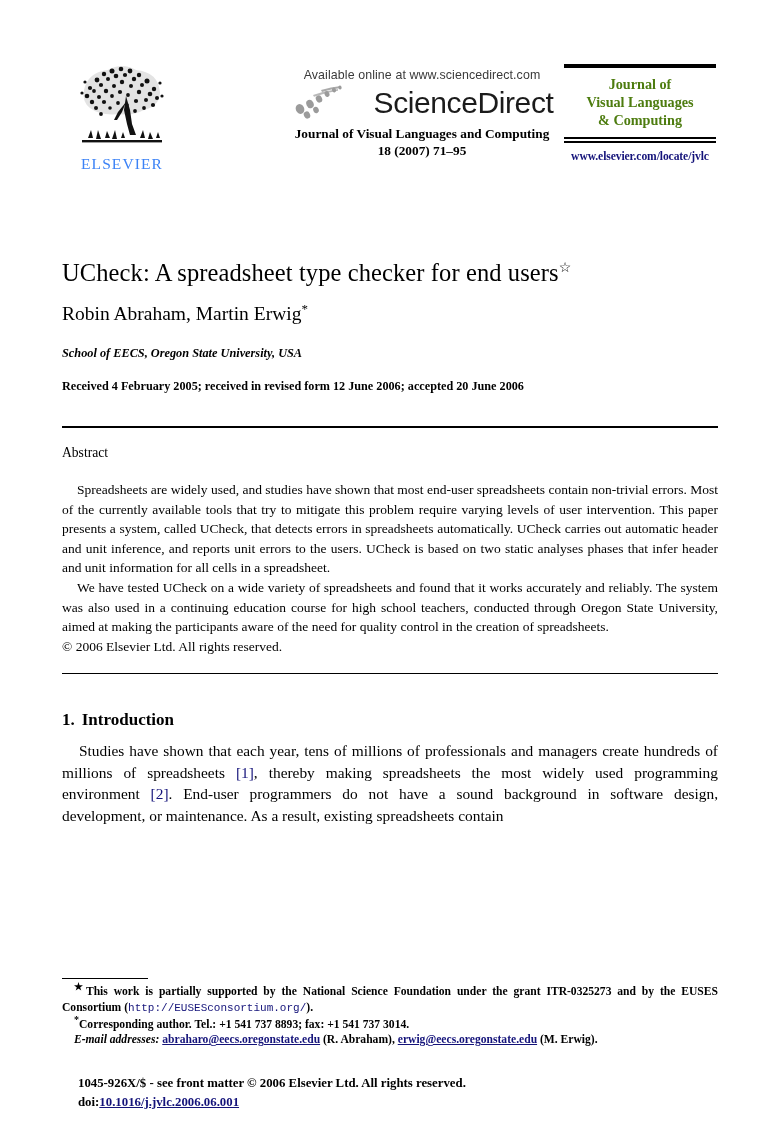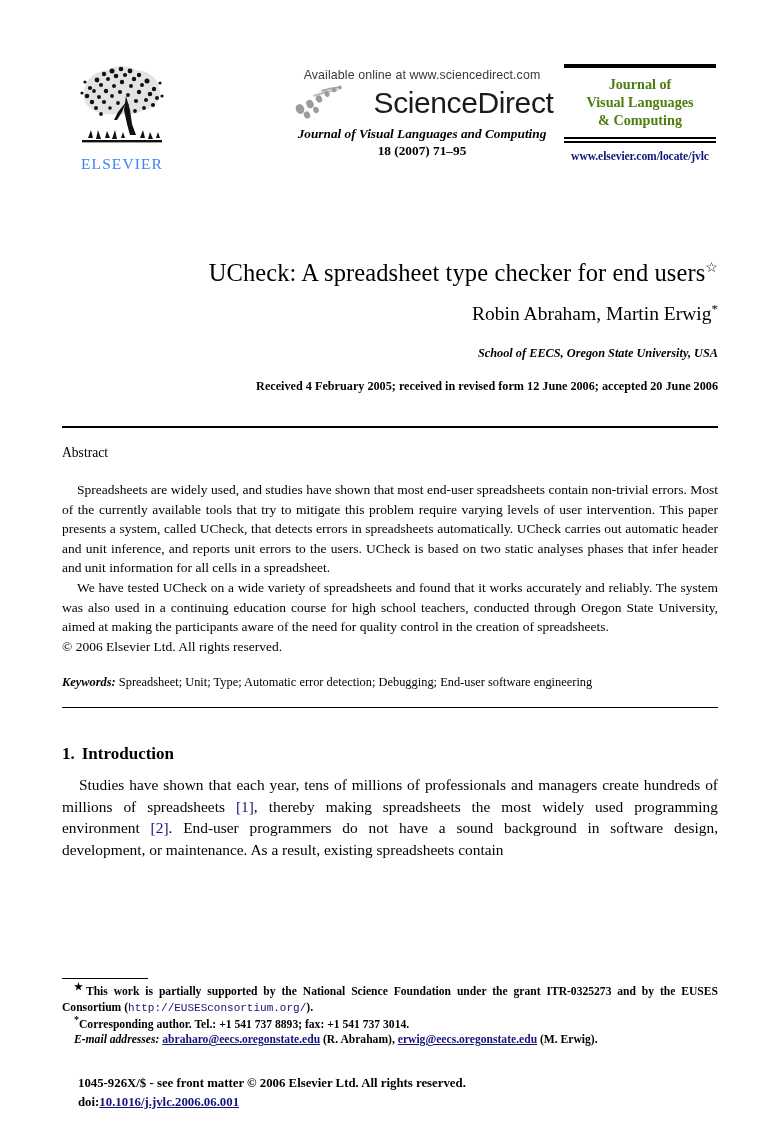--- a/index.html
+++ b/index.html
@@ -71,21 +71,20 @@
     font-size: 30px;
     color: #1b1b1b;
     letter-spacing: -0.4px;
     margin-left: 4px;
   }
   .sd-journal {
     font-family: "Liberation Serif", serif;
     font-weight: bold;
     font-size: 13.3px;
     margin-top: 3px;
-    font-style: italic;
   }
   .sd-vol {
     font-family: "Liberation Serif", serif;
     font-weight: bold;
     font-size: 13.3px;
     margin-top: 1px;
   }
 
   .journal-box {
     position: absolute;
@@ -115,21 +114,21 @@
   .jb-url {
     margin-top: 7px;
     font-family: "Liberation Serif", serif;
     font-weight: bold;
     font-size: 11.6px;
     color: #14137a;
     letter-spacing: -0.1px;
   }
 
   
-  .title-block { margin-top: 66px; text-align: right; }
+  .title-block { margin-top: 66px; text-align: left; }
   .paper-title {
     font-family: "Liberation Serif", serif;
     font-size: 24.5px;
     font-weight: normal;
     line-height: 30px;
     margin: 0;
     letter-spacing: 0.1px;
   }
   .paper-title sup.star {
     font-size: 14px;
@@ -389,21 +388,20 @@
 
   <hr class="rule-heavy rule-abstract-top">
 
   <div class="abstract-wrap">
     <div class="abstract-head">Abstract</div>
     <div class="abstract-body">
       <p>Spreadsheets are widely used, and studies have shown that most end-user spreadsheets contain non-trivial errors. Most of the currently available tools that try to mitigate this problem require varying levels of user intervention. This paper presents a system, called UCheck, that detects errors in spreadsheets automatically. UCheck carries out automatic header and unit inference, and reports unit errors to the users. UCheck is based on two static analyses phases that infer header and unit information for all cells in a spreadsheet.</p>
       <p>We have tested UCheck on a wide variety of spreadsheets and found that it works accurately and reliably. The system was also used in a continuing education course for high school teachers, conducted through Oregon State University, aimed at making the participants aware of the need for quality control in the creation of spreadsheets.</p>
       <p class="noindent">© 2006 Elsevier Ltd. All rights reserved.</p>
     </div>
-    <div class="keywords"><i>Keywords:</i> <span>Spreadsheet; Unit; Type; Automatic error detection; Debugging; End-user software engineering</span></div>
   </div>
 
   <hr class="rule-thin rule-kw-bottom">
 
   <div class="section-head"><span class="num">1.</span><span>Introduction</span></div>
 
   <div class="body-text">
     <p><span>Studies have shown that each year, tens of millions of professionals and managers create hundreds of millions of spreadsheets </span><a class="cite" href="#">[1]</a><span>, thereby making spreadsheets the most widely used programming environment </span><a class="cite" href="#">[2]</a><span>. End-user programmers do not have a sound background in software design, development, or maintenance. As a result, existing spreadsheets contain</span></p>
   </div>
 

